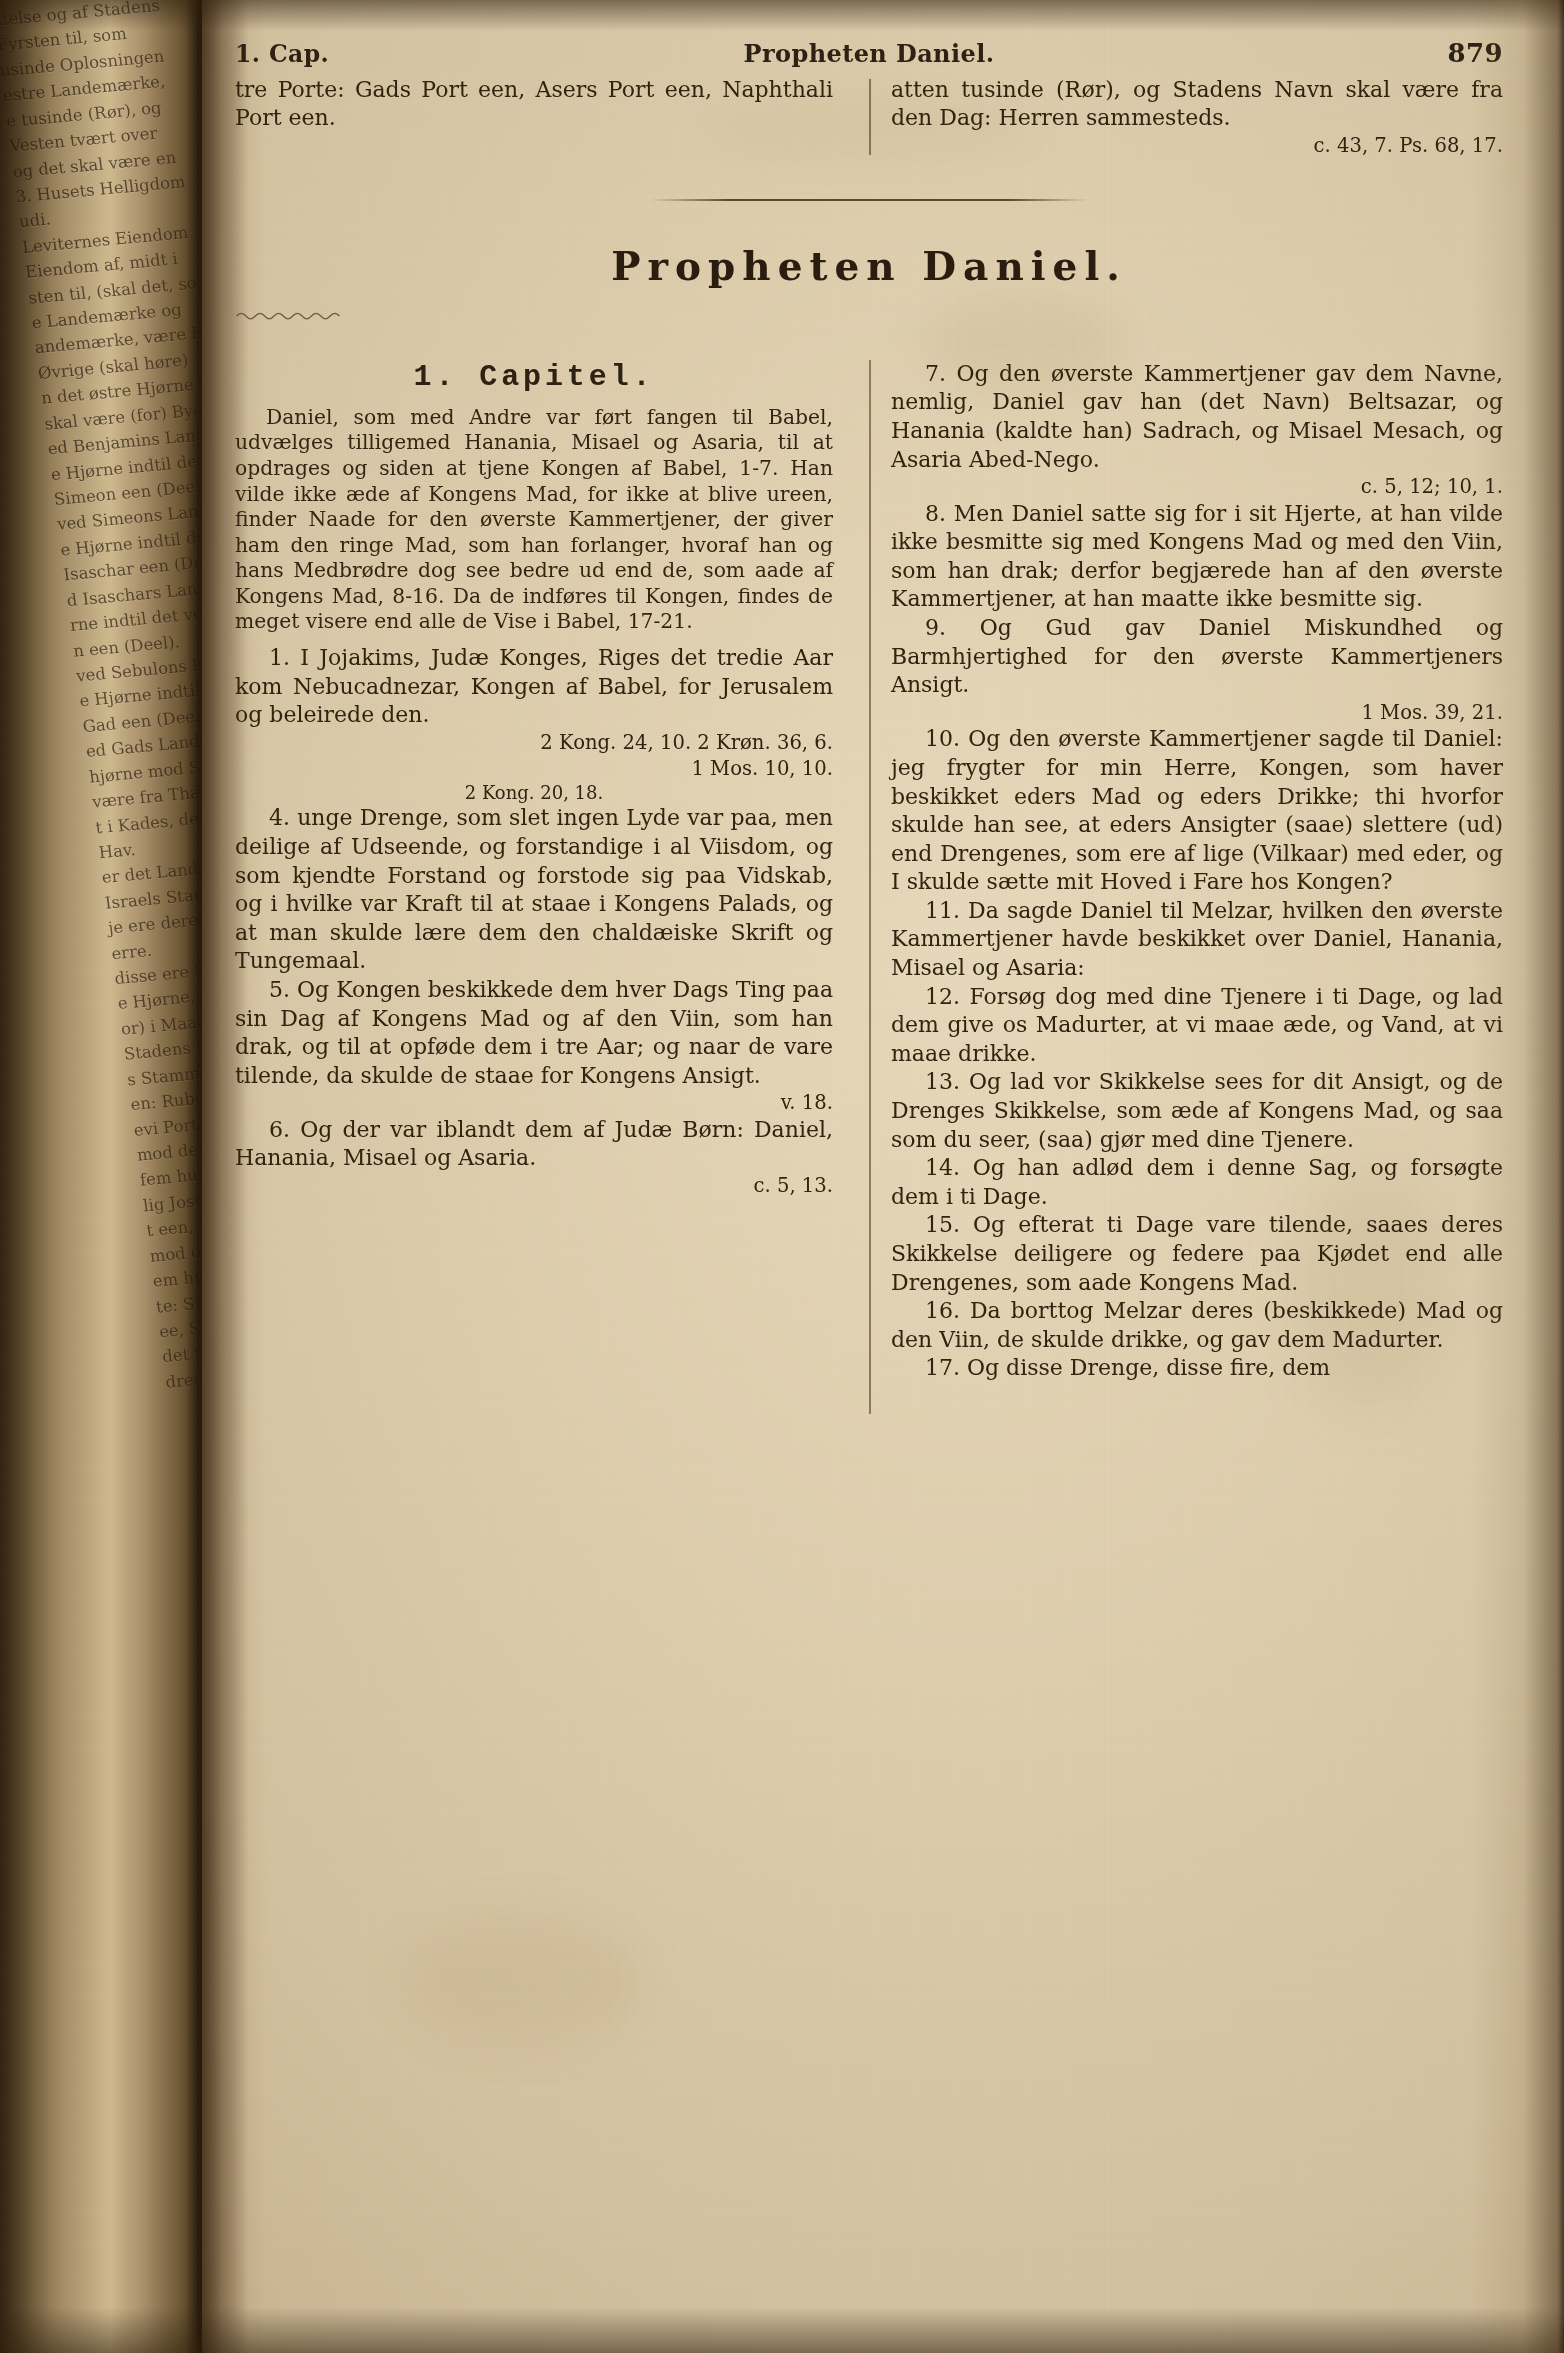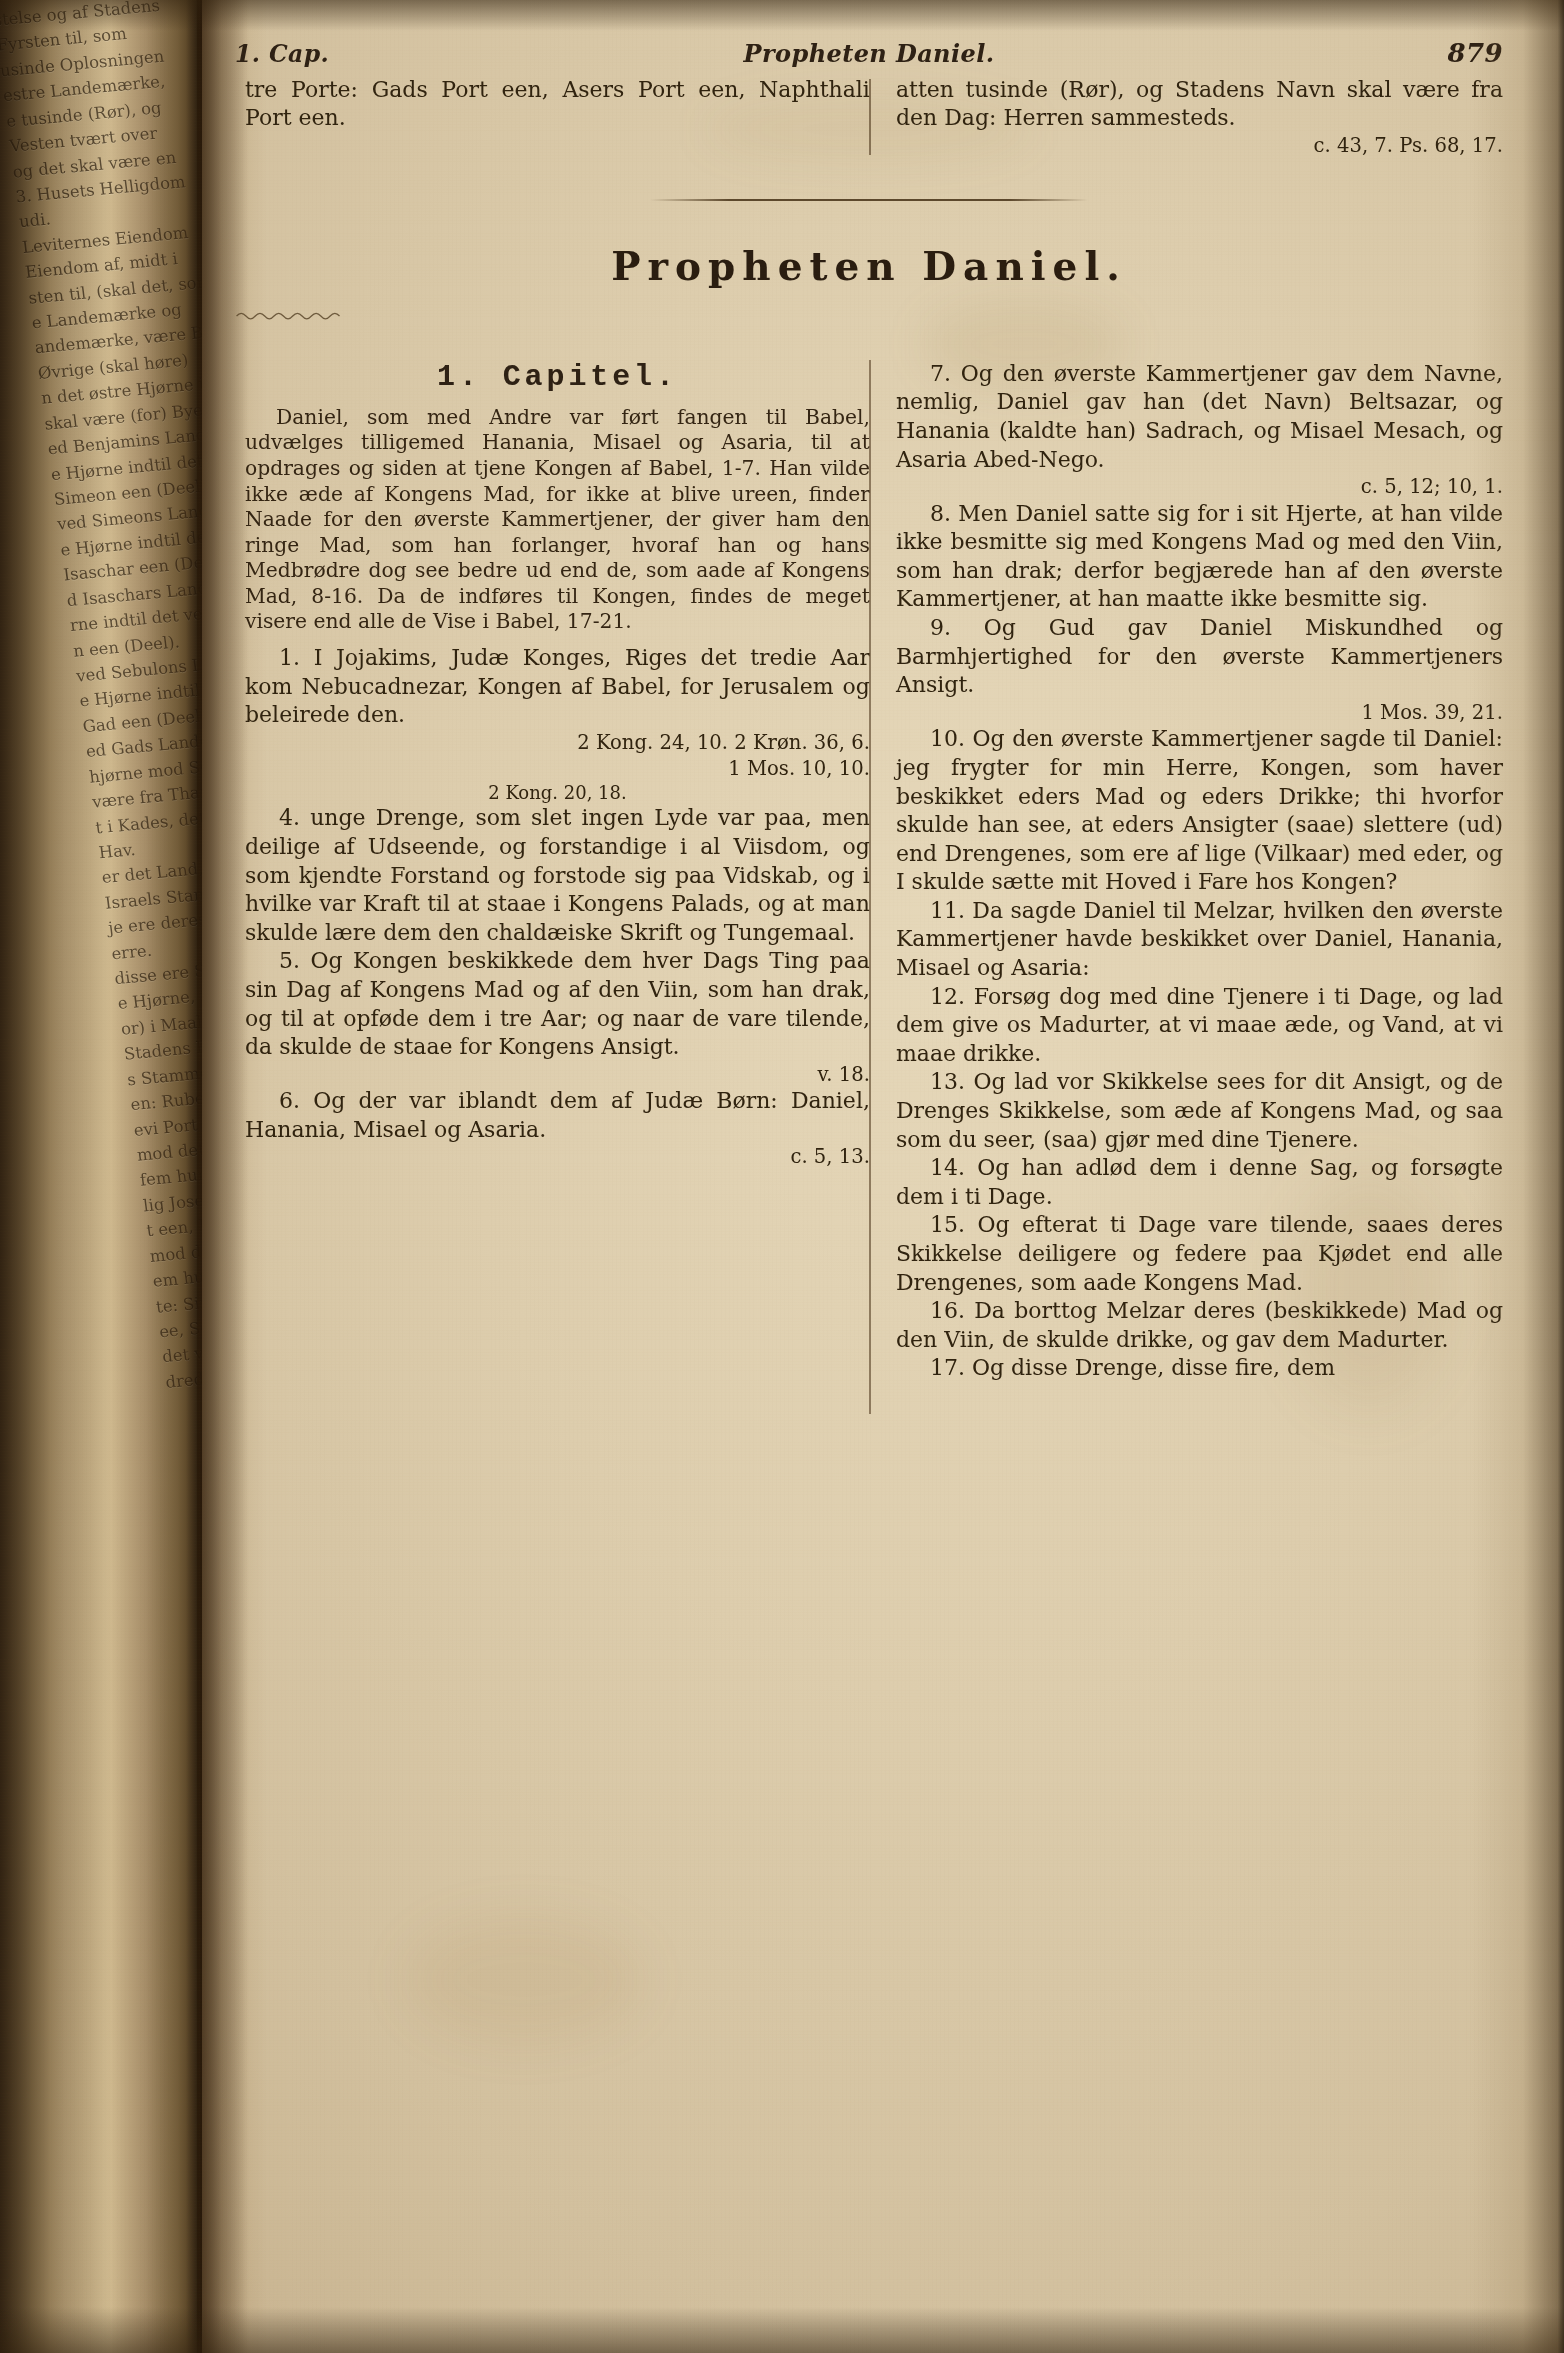--- a/index.html
+++ b/index.html
@@ -117,21 +117,20 @@
     color: #2e2114;
   }
 
   .running-head {
     display: flex;
     align-items: baseline;
     font-size: 23.5px;
     letter-spacing: 0.4px;
     margin-bottom: 7.8px;
     font-family: "DejaVu Serif", serif;
-    font-style: italic;
   }
   .rh-left { width: 250px; font-weight: 700; }
   .rh-center { flex: 1; text-align: center; font-weight: 700; font-size: 24px; }
   .rh-right { width: 250px; text-align: right; font-weight: 700; font-size: 26px; }
 
   
   .cols {
     display: flex;
     position: relative;
   }
@@ -142,21 +141,21 @@
     top: 3.1px;
     bottom: 3.1px;
     width: 1.6px;
     background: #6b563a;
     opacity: .75;
   }
   .col {
     width: 50%;
     box-sizing: border-box;
   }
-  .col.left { padding-right: 4px; margin-left: 10px; }
+  .col.left { padding-right: 36px; }
   .col.right { padding-left: 22px; }
 
   .bodytext {
     font-family: "DejaVu Serif", serif;
     font-size: 22px;
     line-height: 1.30;
     text-align: justify;
     color: #30230f;
   }
   .bodytext p { margin: 0; }

